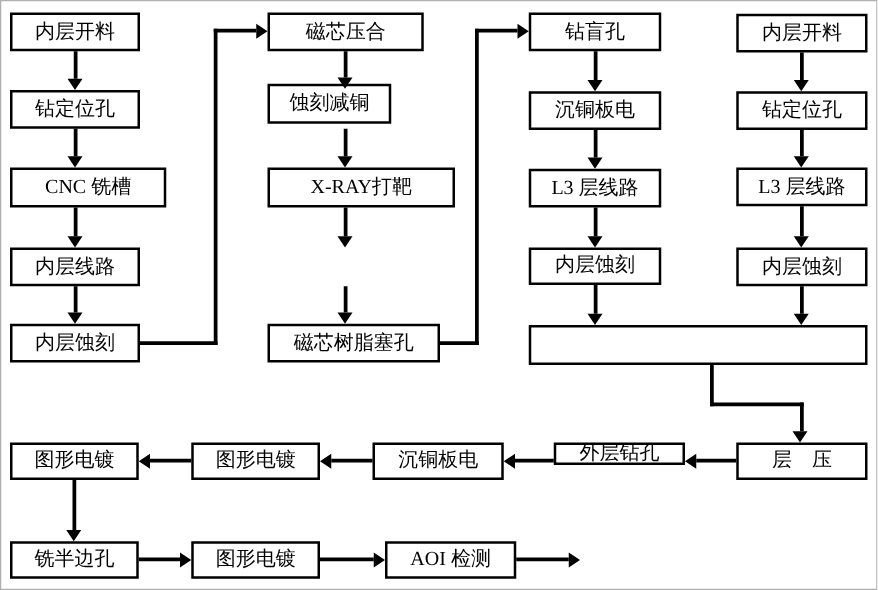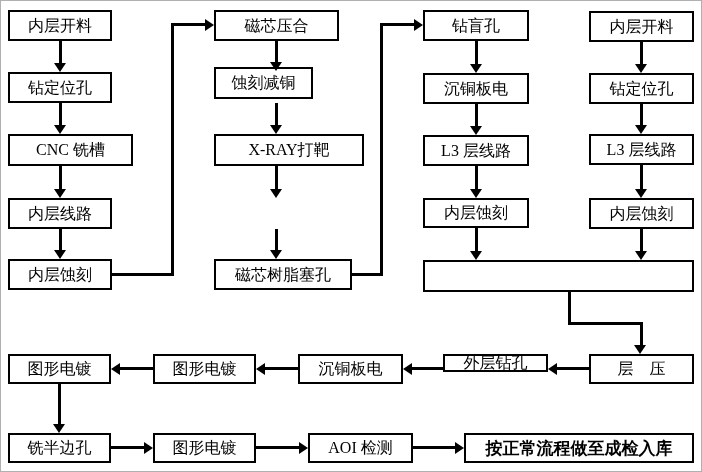--- a/index.html
+++ b/index.html
@@ -50,21 +50,20 @@
 
   <div class="node" style="left:7px;top:353px;width:103px;height:30px">图形电镀</div>
   <div class="node" style="left:152px;top:353px;width:103px;height:30px">图形电镀</div>
   <div class="node" style="left:297px;top:353px;width:105px;height:30px">沉铜板电</div>
   <div class="node" style="left:442px;top:353px;width:105px;height:18px">外层钻孔</div>
   <div class="node" style="left:588px;top:353px;width:105px;height:30px">层　压</div>
 
   <div class="node" style="left:7px;top:432px;width:103px;height:30px">铣半边孔</div>
   <div class="node" style="left:152px;top:432px;width:103px;height:30px">图形电镀</div>
   <div class="node" style="left:307px;top:432px;width:105px;height:30px">AOI 检测</div>
-  <div class="node bold" style="left:463px;top:432px;width:230px;height:30px">按正常流程做至成检入库</div>
 
   <div class="ln" style="left:58px;top:40px;width:3px;height:22px"></div>
   <div class="hd down" style="left:53px;top:62px"></div>
   <div class="ln" style="left:58px;top:102px;width:3px;height:22px"></div>
   <div class="hd down" style="left:53px;top:124px"></div>
   <div class="ln" style="left:58px;top:165px;width:3px;height:23px"></div>
   <div class="hd down" style="left:53px;top:188px"></div>
   <div class="ln" style="left:58px;top:228px;width:3px;height:21px"></div>
   <div class="hd down" style="left:53px;top:249px"></div>
 

